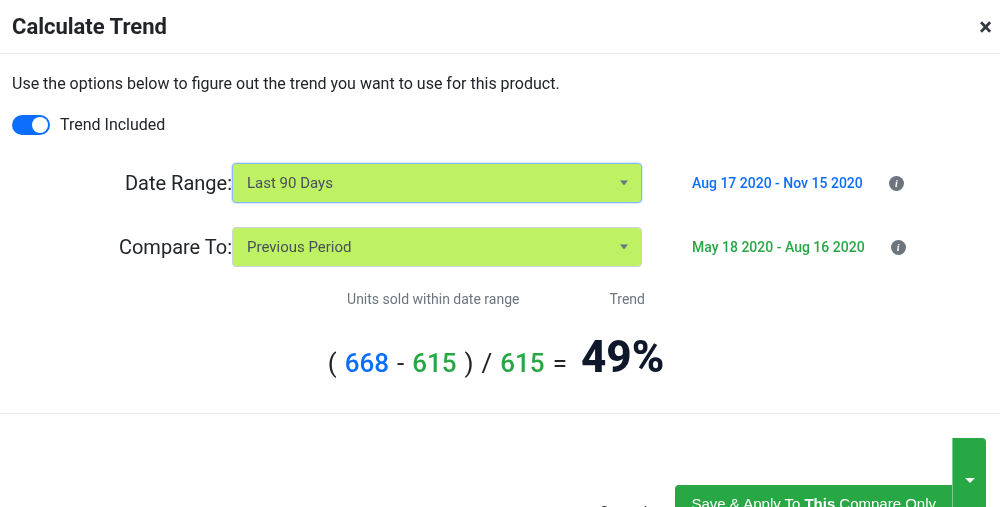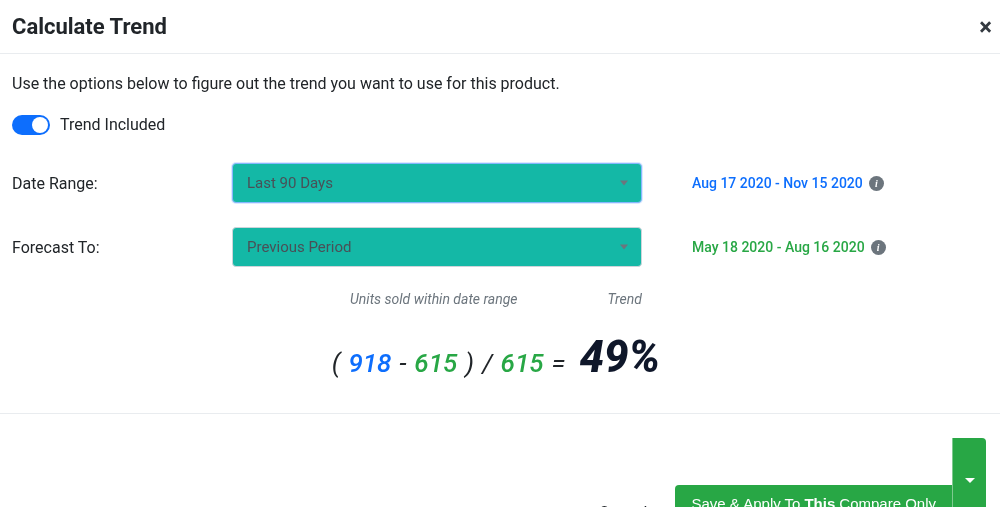--- a/index.html
+++ b/index.html
@@ -66,39 +66,40 @@
       font-size: 16px;
       color: #212529;
     }
     .form-row {
       display: flex;
       align-items: center;
       margin-bottom: 24px;
     }
     .form-label {
       width: 220px;
-      font-size: 16px;
-      color: #212529;
+      font-size: 20px;
+      color: #212529;
+      text-align: right;
     }
     .select-wrap {
       width: 410px;
       position: relative;
     }
     .select {
       width: 100%;
       height: 40px;
       border: 1px solid #ced4da;
       border-radius: 4px;
       padding: 0 36px 0 14px;
       font-size: 15px;
       color: #495057;
       display: flex;
       align-items: center;
       cursor: pointer;
-      background: #14b8a6;
+      background: #bef264;
     }
     .select.active {
       border-color: #86b7fe;
       box-shadow: 0 0 0 1px rgba(13,110,253,.15);
     }
     .select-caret {
       position: absolute;
       right: 14px;
       top: 50%;
       transform: translateY(-50%);
@@ -107,41 +108,41 @@
       border-left: 4px solid transparent;
       border-right: 4px solid transparent;
       border-top: 5px solid #6c757d;
     }
     .range-text {
       margin-left: 50px;
       font-size: 14px;
       font-weight: 500;
       display: flex;
       align-items: center;
+      gap: 20px;
     }
     .range-blue { color: #0d6efd; }
     .range-green { color: #28a745; }
     .info-icon {
       display: inline-flex;
       align-items: center;
       justify-content: center;
       width: 15px;
       height: 15px;
       background: #6c757d;
       color: #fff;
       border-radius: 50%;
       font-size: 10px;
       font-weight: 700;
       margin-left: 6px;
       font-style: italic;
       font-family: serif;
     }
     .calc-area {
       text-align: center;
-      font-style: italic;
     }
     .calc-labels {
       display: flex;
       justify-content: center;
       gap: 90px;
       font-size: 14px;
       color: #6c757d;
       margin-bottom: 24px;
     }
     .calc-formula {
@@ -232,41 +233,41 @@
         <span class="select-caret"></span>
       </div>
     </div>
     <div class="range-text range-blue">
       <span>Aug 17 2020 - Nov 15 2020</span>
       <span class="info-icon">i</span>
     </div>
   </div>
 
   <div class="form-row">
-    <div class="form-label">Forecast To:</div>
+    <div class="form-label">Compare To:</div>
     <div class="select-wrap">
       <div class="select">
         <span>Previous Period</span>
         <span class="select-caret"></span>
       </div>
     </div>
     <div class="range-text range-green">
       <span>May 18 2020 - Aug 16 2020</span>
       <span class="info-icon">i</span>
     </div>
   </div>
 
   <div class="calc-area">
     <div class="calc-labels">
       <span>Units sold within date range</span>
       <span>Trend</span>
     </div>
     <div class="calc-formula">
       <span class="paren">(</span>
-      <span class="val-blue">918</span>
+      <span class="val-blue">668</span>
       <span class="minus">-</span>
       <span class="val-green">615</span>
       <span class="paren">)</span>
       <span class="divide">/</span>
       <span class="val-green">615</span>
       <span class="equals">=</span>
       <span class="trend-pct">49%</span>
     </div>
   </div>
 </div>

